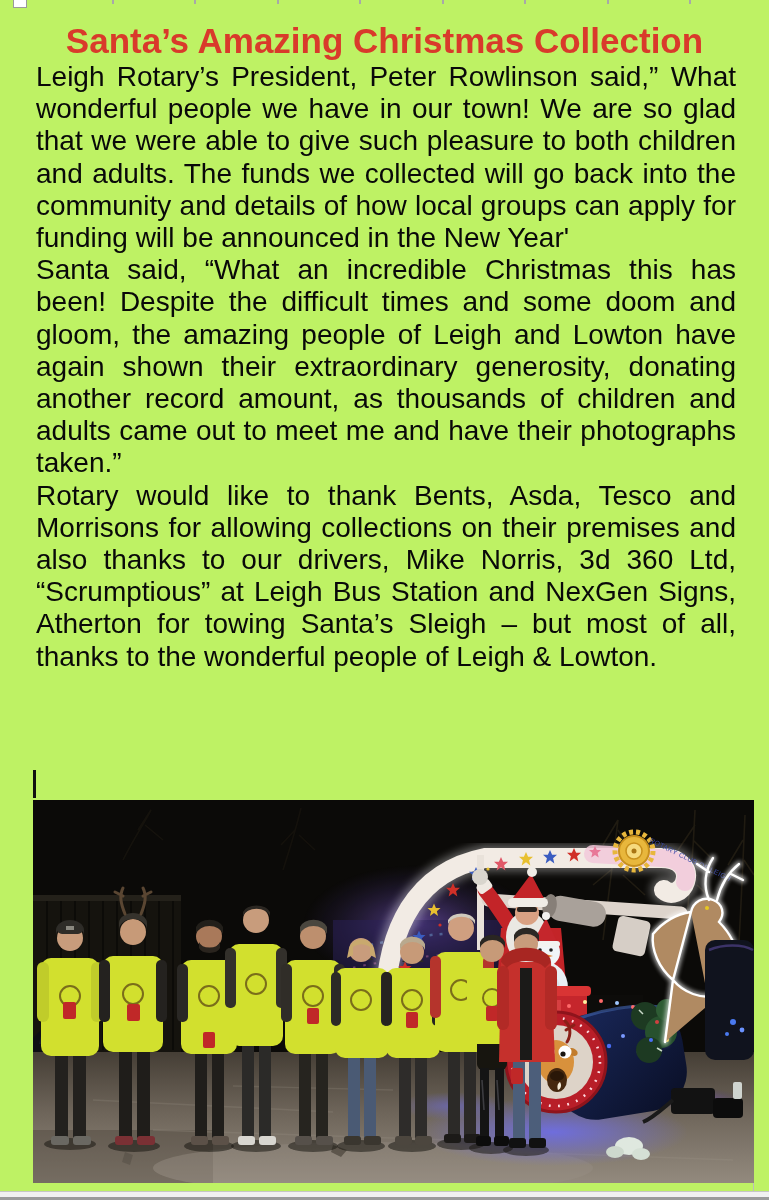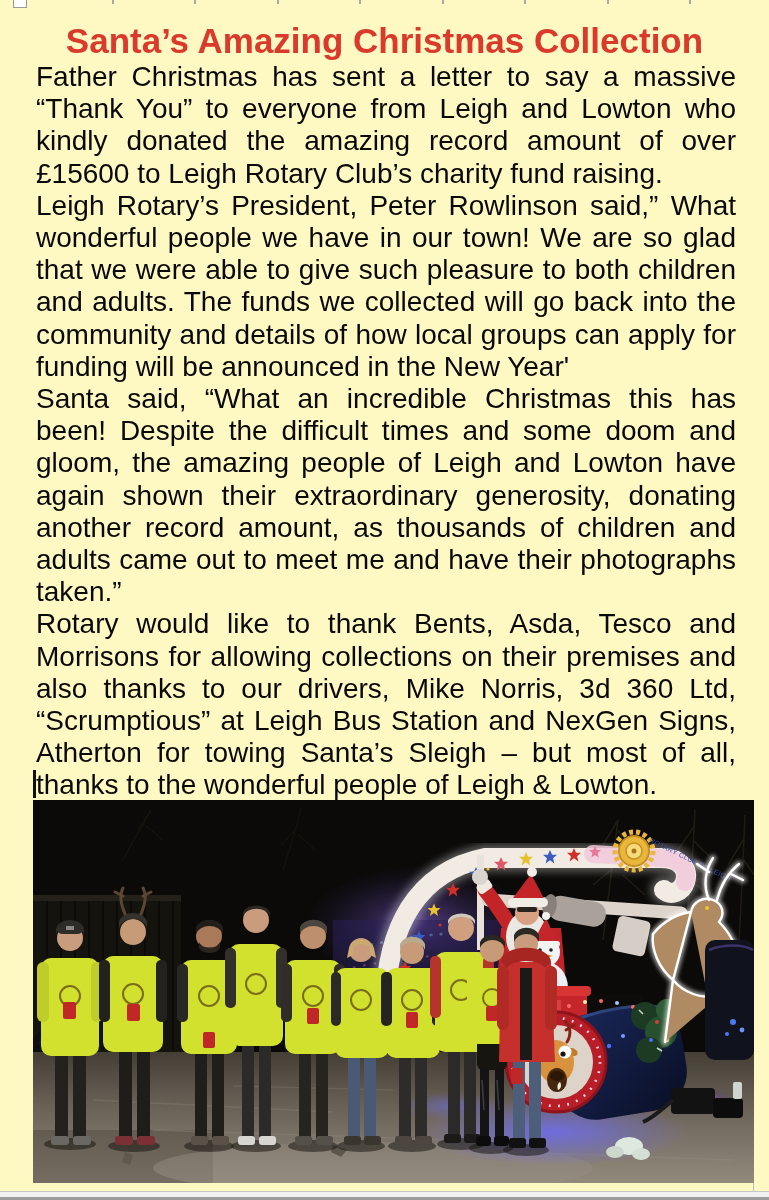--- a/index.html
+++ b/index.html
@@ -1,17 +1,17 @@
 <!DOCTYPE html>
 <html><head>
 <meta charset="utf-8">
 <style>
   html,body{margin:0;padding:0;background:#ffffff;}
   .page{
-    position:relative;width:769px;height:1200px;background:#fef9c3;overflow:hidden;
+    position:relative;width:769px;height:1200px;background:#bef264;overflow:hidden;
     font-family:"Liberation Sans",sans-serif;
   }
   
   .ruler{position:absolute;left:0;top:0;width:769px;height:10px;}
   .ruler-square{position:absolute;left:13px;top:-5px;width:12px;height:11px;background:#fff;border:1.5px solid #9a9a9a;}
   .tick{position:absolute;top:0;width:1.5px;height:4px;background:#a8a8a8;}
   
   .title{
     position:absolute;left:0;top:21px;width:769px;margin:0;text-align:center;
     font-size:35px;font-weight:bold;color:#d93a2b;letter-spacing:0px;
@@ -45,21 +45,20 @@
     <div class="tick" style="left:359px"></div>
     <div class="tick" style="left:442px"></div>
     <div class="tick" style="left:524px"></div>
     <div class="tick" style="left:607px"></div>
     <div class="tick" style="left:689px"></div>
   </div>
 
   <h1 class="title">Santa’s Amazing Christmas Collection</h1>
 
   <div class="body-text">
-    <p>Father Christmas has sent a letter to say a massive “Thank You” to everyone from Leigh and Lowton who kindly donated the amazing record amount of over £15600 to Leigh Rotary Club’s charity fund raising.</p>
     <p>Leigh Rotary’s President, Peter Rowlinson said,” What wonderful people we have in our town! We are so glad that we were able to give such pleasure to both children and adults. The funds we collected will go back into the community and details of how local groups can apply for funding will be announced in the New Year'</p>
     <p>Santa said, “What an incredible Christmas this has been! Despite the difficult times and some doom and gloom, the amazing people of Leigh and Lowton have again shown their extraordinary generosity, donating another record amount, as thousands of children and adults came out to meet me and have their photographs taken.”</p>
     <p>Rotary would like to thank Bents, Asda, Tesco and Morrisons for allowing collections on their premises and also thanks to our drivers, Mike Norris, 3d 360 Ltd, “Scrumptious” at Leigh Bus Station and NexGen Signs, Atherton for towing Santa’s Sleigh – but most of all, thanks to the wonderful people of Leigh &amp; Lowton.</p>
   </div>
 
   <div class="text-cursor"></div>
 
   <div class="photo">
     <svg viewBox="0 0 721 383" preserveAspectRatio="none">
       <defs>

